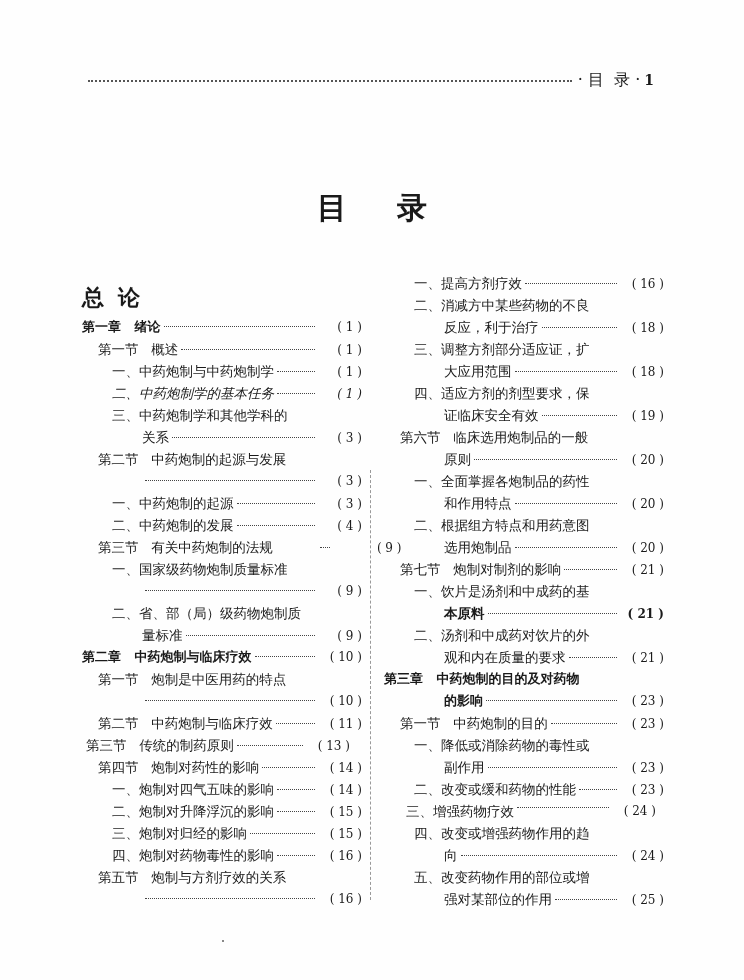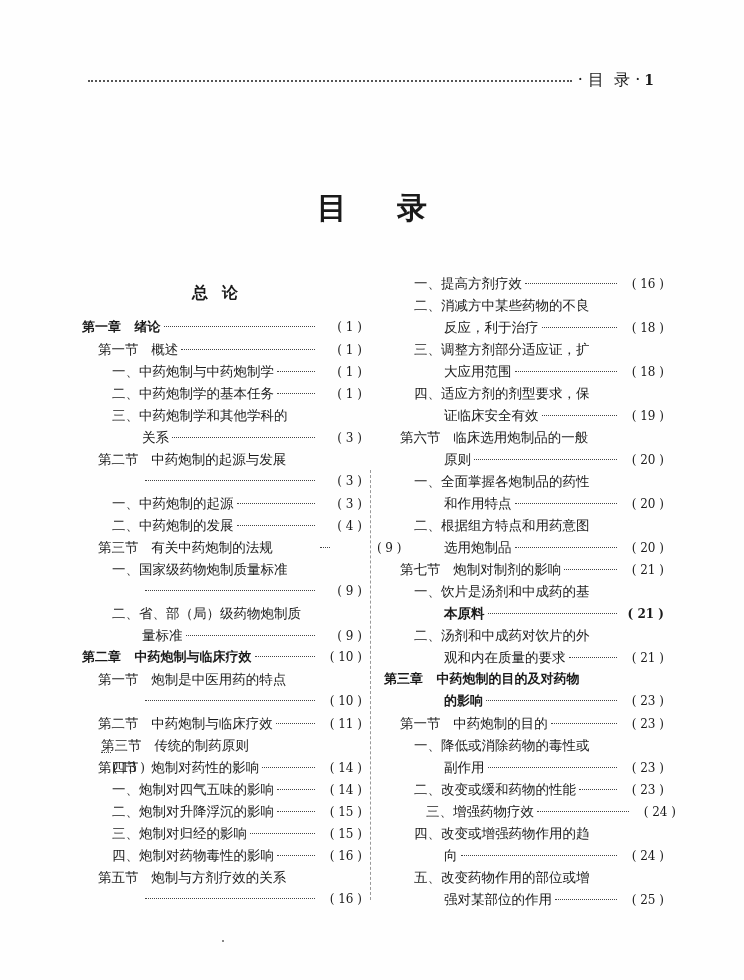--- a/index.html
+++ b/index.html
@@ -13,22 +13,22 @@
   }
   .header .dots { flex: 1; border-bottom: 2px dotted #555; height: 0; margin-right: 6px; margin-top: 2px; }
   .header .title { white-space: pre; font-size: 16px; }
   .header .num { font-weight: bold; font-size: 14px; margin-left: 4px; }
   .main-title {
     position: absolute; top: 188px; left: 0; width: 744px; text-align: center;
     font-family: "DejaVu Sans", sans-serif; font-weight: bold; font-size: 30px; letter-spacing: 50px;
     padding-left: 50px; box-sizing: border-box;
   }
   .section-heading {
-    position: absolute; left: 82px; top: 283px; width: 280px; text-align: center;
-    font-family: "DejaVu Sans", sans-serif; font-weight: bold; font-size: 16px; letter-spacing: 14px;
+    position: absolute; left: 82px; top: 283px; width: 280px; 
+    font-family: "DejaVu Sans", sans-serif; font-weight: bold; font-size: 22px; letter-spacing: 14px;
   }
   .row {
     position: absolute; height: 22px; line-height: 22px; font-size: 13.5px;
     display: flex; align-items: baseline; white-space: nowrap;
   }
   .row .txt { white-space: pre; }
   .row .lead { flex: 1; border-bottom: 1.5px dotted #444; margin: 0 3px; height: 0; transform: translateY(-4px); min-width: 10px; }
   .row .pg { width: 44px; text-align: right; white-space: pre; font-size: 12px; }
   .row.chapter { font-weight: bold; font-family: "DejaVu Sans", sans-serif; font-size: 13px; }
   .row.chapter .pg { font-family: "DejaVu Serif", serif; font-weight: normal; }
@@ -60,21 +60,21 @@
     <div class="row" style="left: 98px; top: 338px; width: 264px;">
       <span class="txt">第一节   概述</span>
       <span class="lead"></span>
       <span class="pg">( 1 )</span>
     </div>
     <div class="row" style="left: 112px; top: 360px; width: 250px;">
       <span class="txt">一、中药炮制与中药炮制学</span>
       <span class="lead"></span>
       <span class="pg">( 1 )</span>
     </div>
-    <div class="row" style="left: 112px; top: 382px; width: 250px;">
+    <div class="row" style="left: 112px; top: 382px; width: 250px; font-style: italic;">
       <span class="txt">二、中药炮制学的基本任务</span>
       <span class="lead"></span>
       <span class="pg">( 1 )</span>
     </div>
     <div class="row" style="left: 112px; top: 404px; width: 250px;">
       <span class="txt">三、中药炮制学和其他学科的</span>
     </div>
     <div class="row" style="left: 142px; top: 426px; width: 220px;">
       <span class="txt">关系</span>
       <span class="lead"></span>
@@ -130,21 +130,21 @@
     <div class="row" style="left: 142px; top: 690px; width: 220px;">
       <span class="txt"></span>
       <span class="lead"></span>
       <span class="pg">( 10 )</span>
     </div>
     <div class="row" style="left: 98px; top: 712px; width: 264px;">
       <span class="txt">第二节   中药炮制与临床疗效</span>
       <span class="lead"></span>
       <span class="pg">( 11 )</span>
     </div>
-    <div class="row" style="left: 98px; top: 734px; width: 264px; flex-direction: column;">
+    <div class="row" style="left: 86px; top: 734px; width: 264px;">
       <span class="txt">第三节   传统的制药原则</span>
       <span class="lead"></span>
       <span class="pg">( 13 )</span>
     </div>
     <div class="row" style="left: 98px; top: 756px; width: 264px;">
       <span class="txt">第四节   炮制对药性的影响</span>
       <span class="lead"></span>
       <span class="pg">( 14 )</span>
     </div>
     <div class="row" style="left: 112px; top: 778px; width: 250px;">
@@ -270,21 +270,21 @@
     <div class="row" style="left: 444px; top: 756px; width: 220px;">
       <span class="txt">副作用</span>
       <span class="lead"></span>
       <span class="pg">( 23 )</span>
     </div>
     <div class="row" style="left: 414px; top: 778px; width: 250px;">
       <span class="txt">二、改变或缓和药物的性能</span>
       <span class="lead"></span>
       <span class="pg">( 23 )</span>
     </div>
-    <div class="row" style="left: 426px; top: 800px; width: 250px;">
+    <div class="row" style="left: 406px; top: 800px; width: 250px; align-items: center;">
       <span class="txt">三、增强药物疗效</span>
       <span class="lead"></span>
       <span class="pg">( 24 )</span>
     </div>
     <div class="row" style="left: 414px; top: 822px; width: 250px;">
       <span class="txt">四、改变或增强药物作用的趋</span>
     </div>
     <div class="row" style="left: 444px; top: 844px; width: 220px;">
       <span class="txt">向</span>
       <span class="lead"></span>

